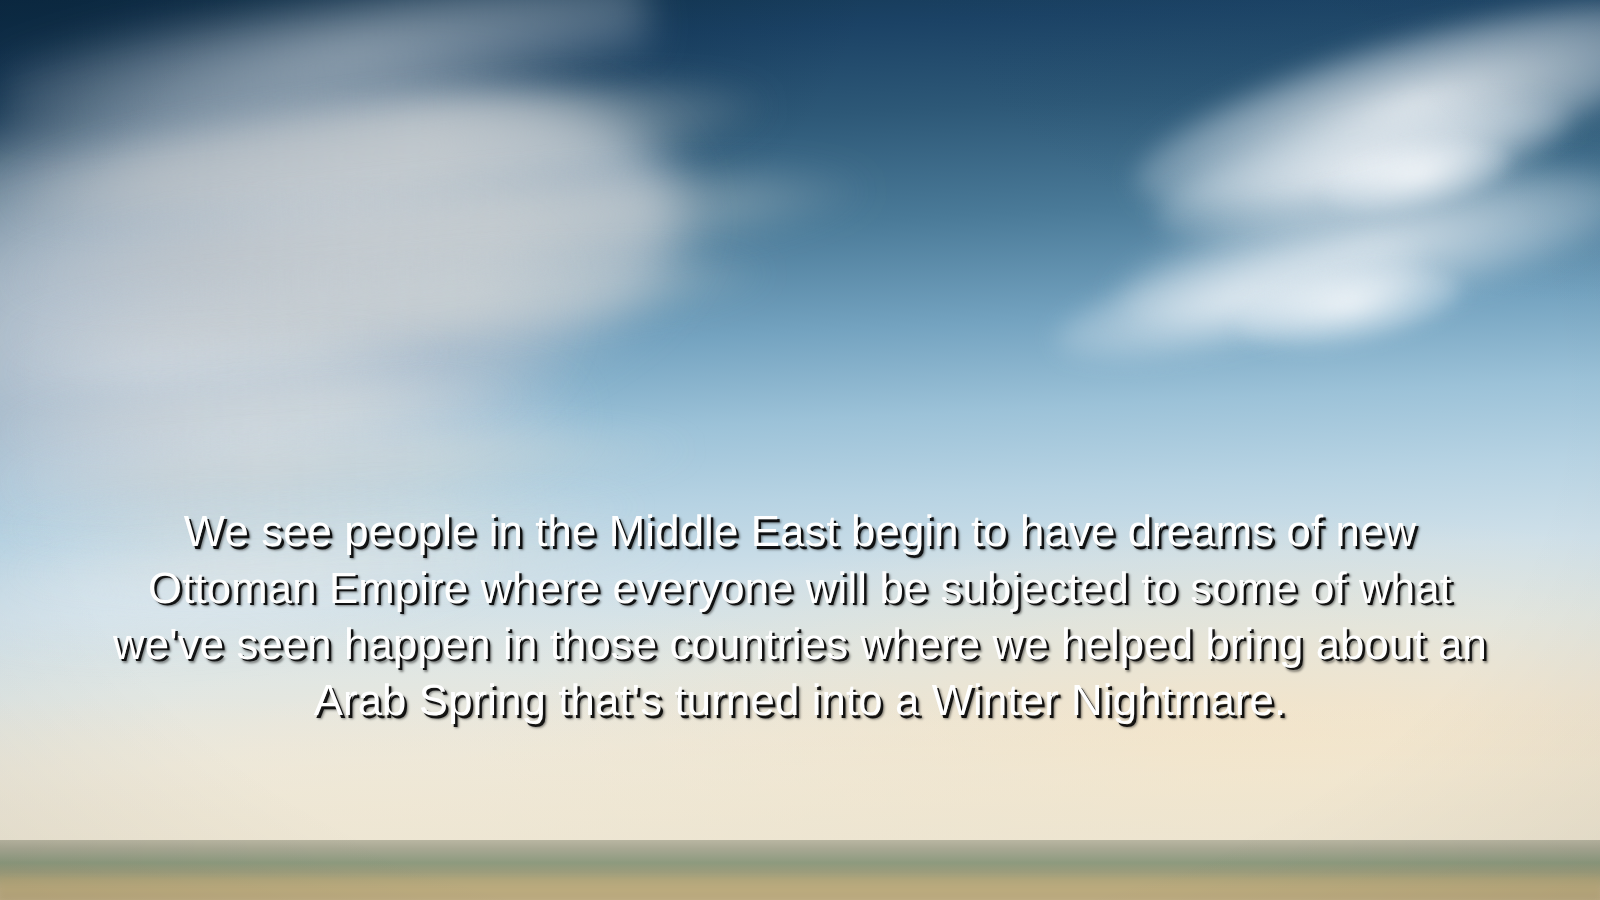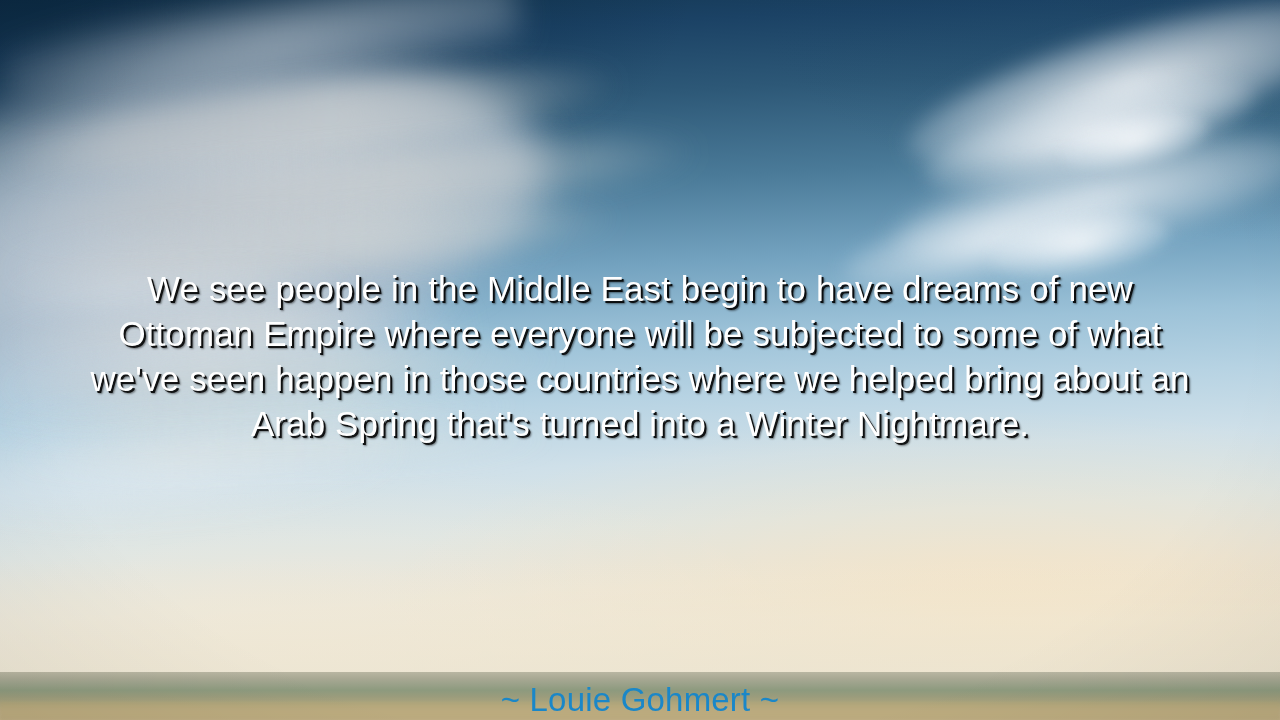--- a/index.html
+++ b/index.html
@@ -260,21 +260,21 @@
     pointer-events: none;
   }
 
   
   .text-layer {
     position: absolute;
     inset: 0;
     display: flex;
     flex-direction: column;
     align-items: center;
-    justify-content: space-between;
+    justify-content: center;
     padding-top: 266px;
     box-sizing: border-box;
   }
 
   #quote-text {
     width: 1130px;
     text-align: center;
     color: #ffffff;
     font-size: 35px;
     line-height: 45px;
@@ -335,16 +335,15 @@
 
   <div class="land">
 
     <div class="land-fore"></div>
   </div>
 
   <div class="vignette"></div>
 
   <div class="text-layer">
     <div id="quote-text">We see people in the Middle East begin to have dreams of new Ottoman Empire where everyone will be subjected to some of what we've seen happen in those countries where we helped bring about an Arab Spring that's turned into a Winter Nightmare.</div>
-    <div id="quote-author">~ Louie Gohmert ~</div>
   </div>
 
 </div>
 
 </body></html>

